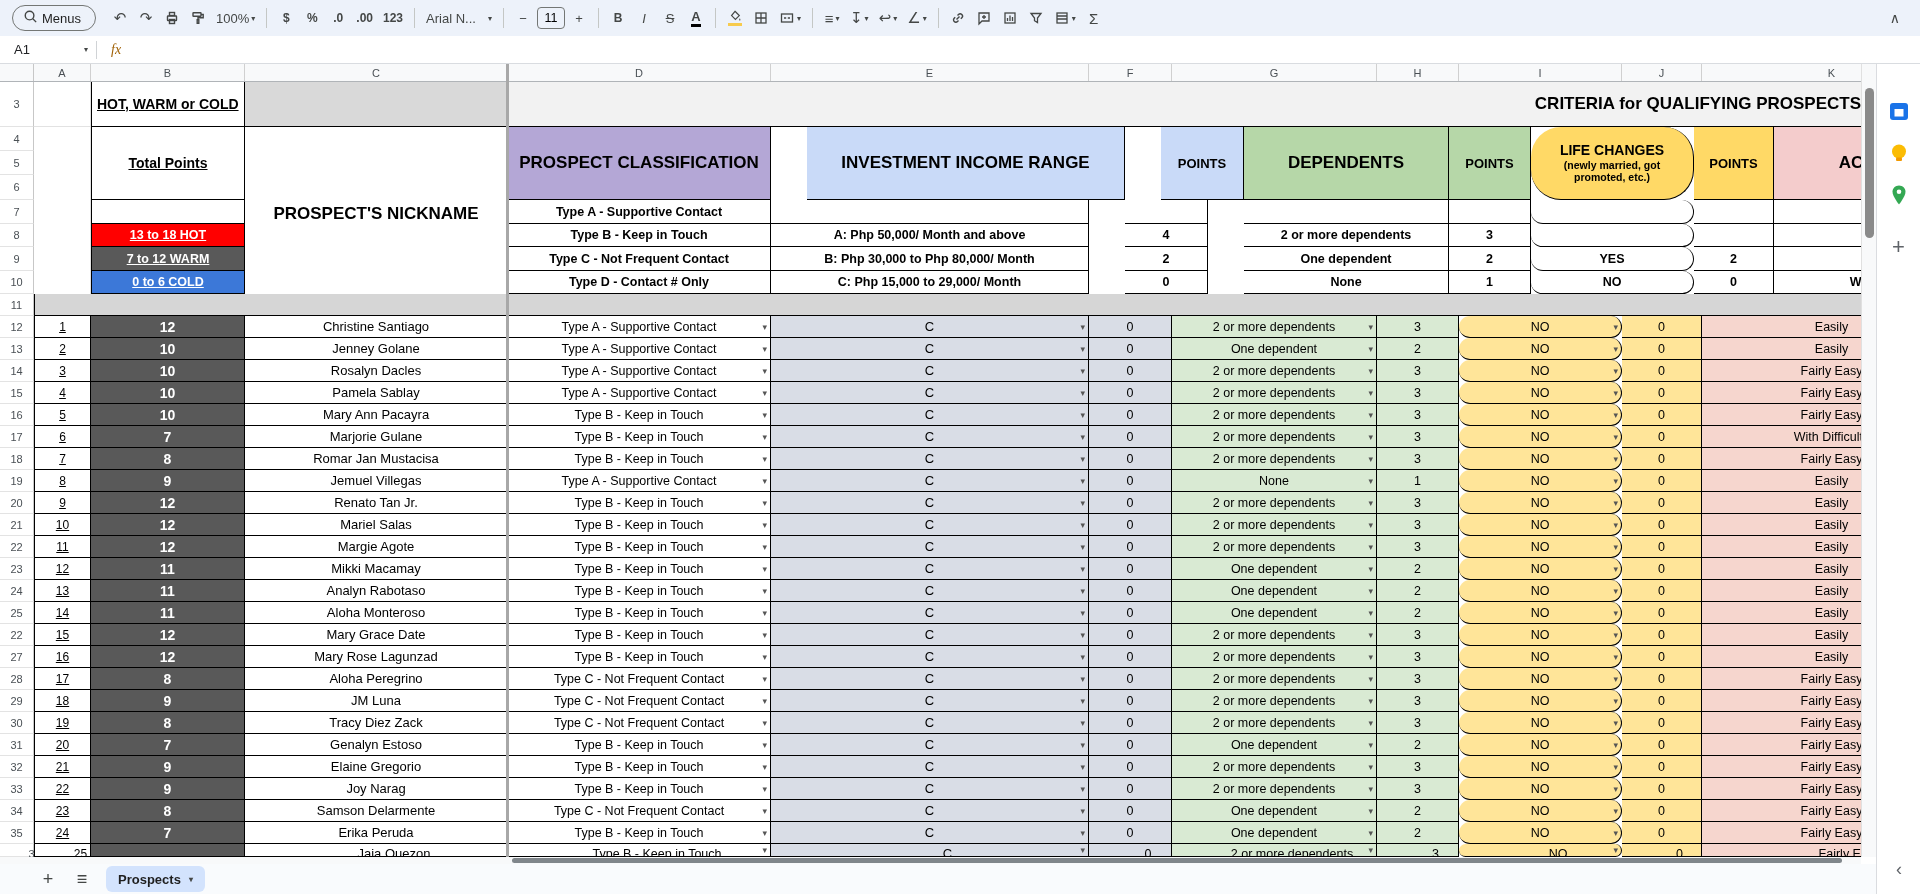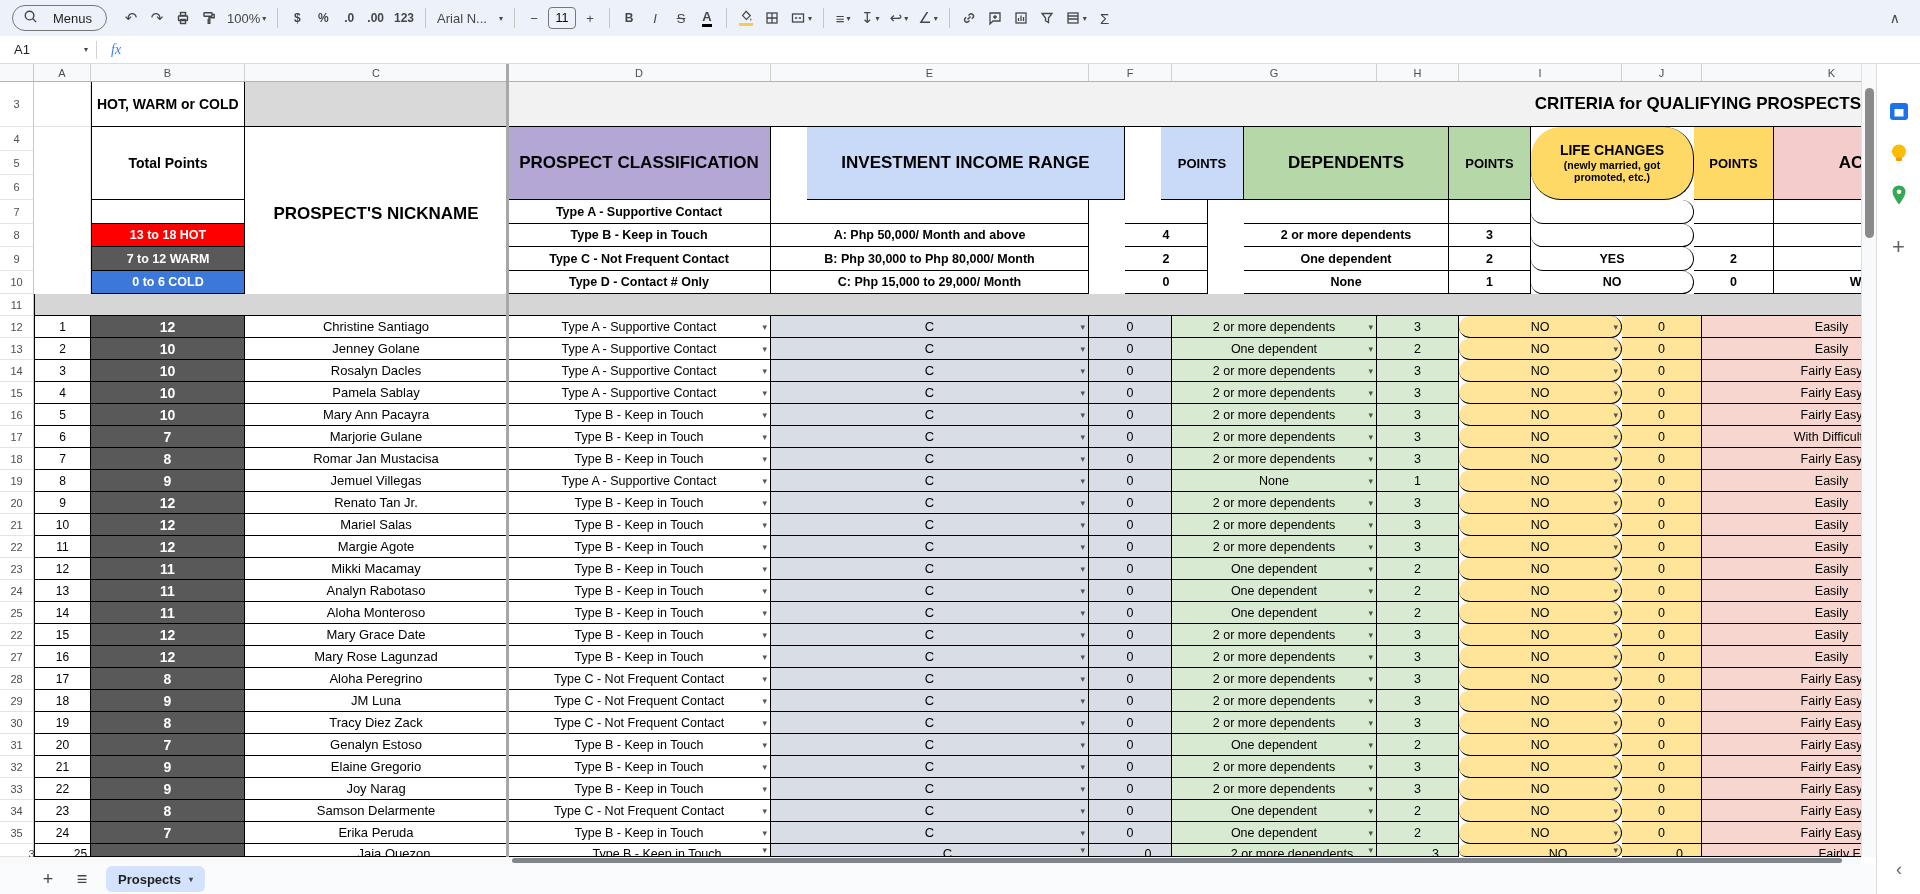--- a/index.html
+++ b/index.html
@@ -3,21 +3,21 @@
 <meta charset="utf-8">
 <style>
   * { margin:0; padding:0; box-sizing:border-box; }
   html,body { width:1920px; height:894px; overflow:hidden; background:#fff;
               font-family:"Liberation Sans", sans-serif; }
   .app { position:relative; width:1920px; height:894px; }
 
   
   .toolbar { position:absolute; top:0; left:0; width:1920px; height:36px;
              background:#edf2fa; display:flex; align-items:center; padding:0 12px; gap:2px; }
-  .menus-pill { display:flex; align-items:center; gap:15px; height:26px; padding:0 14px 0 10px;
+  .menus-pill { display:flex; align-items:center; gap:4px; height:26px; padding:0 14px 0 10px;
                 border:1px solid #747775; border-radius:14px; font-size:13px; color:#1f1f1f;
                 margin-right:10px; background:transparent; cursor:pointer;text-align:center; }
   .tbtn { height:26px; min-width:24px; display:flex; align-items:center; justify-content:center;
           color:#444746; font-size:13px; border-radius:4px; padding:0 4px; position:relative; }
   .tbtn svg { display:block; }
   .tdiv { width:1px; height:20px; background:#c4c7c5; margin:0 5px; flex:none; }
   .caret { font-size:8px; color:#444746; margin-left:2px; }
   .tb-txt { font-weight:bold; font-size:12px; }
   .fontbox { min-width:74px; justify-content:space-between; }
   .sizebox { border:1px solid #747775; border-radius:4px; width:28px; height:22px;
@@ -29,21 +29,21 @@
   .yellow-bar { width:14px; height:3px; background:#f7cb4d; margin-top:1px; }
   .toolbar-spacer { flex:1; }
   .collapse-btn { font-size:14px; color:#444746; padding:0 8px; }
 
   
   .formula-bar { position:absolute; top:36px; left:0; width:1920px; height:28px; background:#fff;
                  border-bottom:1px solid #d9dce0; display:flex; align-items:center; }
   .name-box { width:96px; display:flex; align-items:center; justify-content:space-between;
               padding:0 8px 0 14px; font-size:13px; color:#202124; height:100%; }
   .fb-div { width:1px; height:18px; background:#d0d3d6; }
-  .fx { font-family:"Liberation Serif", serif; font-style:italic; color:#3b82f6;
+  .fx { font-family:"Liberation Serif", serif; font-style:italic; color:#a16207;
         font-size:14px; padding:0 14px; }
   .formula-input { flex:1; height:100%; }
 
   
   .colhead-row { position:absolute; top:64px; left:0; width:1861px; height:18px; display:flex;
                  background:#f8f9fa; border-bottom:1px solid #b0b4b8; overflow:hidden; }
   .corner { width:34px; flex:none; border-right:1px solid #c7c7c7; background:#f8f9fa; }
   .colhead { flex:none; display:flex; align-items:center; justify-content:center;
              font-size:11px; color:#4a5055; border-right:1px solid #d0d0d0; }
 
@@ -57,21 +57,21 @@
   .bcol { display:flex; flex-direction:column; flex:none; }
 
   .gut { width:34px; flex:none; display:flex; align-items:center; justify-content:center;
          font-size:11px; color:#4a5055; background:#fff;
          border-right:1px solid #c7c7c7; border-bottom:1px solid #e3e3e3; }
   .cell { flex:none; display:flex; align-items:center; justify-content:center;
           position:relative; overflow:hidden; background:#fff; font-size:12.5px; color:#000; }
   .ctext { display:block; }
   .plain { border-right:1px solid #e2e2e2; border-bottom:1px solid #e2e2e2; }
   .tc { border-right:1px solid #000; border-bottom:1px solid #000; }
-  .bl { border-left:1px solid #000; }
+  .bl { border-left:1px solid #000;text-decoration:underline; }
 
   .ca { width:57px; font-size:12px; }
   .cb { width:154px; }
   .cc { width:263px; font-size:13px; }
   .cd { width:263px; }
   .ce { width:318px; font-size:13px; }
   .cf { width:83px; }
   .cg { width:205px; }
   .ch { width:82px; }
   .ci { width:163px;border-radius:30px; }

